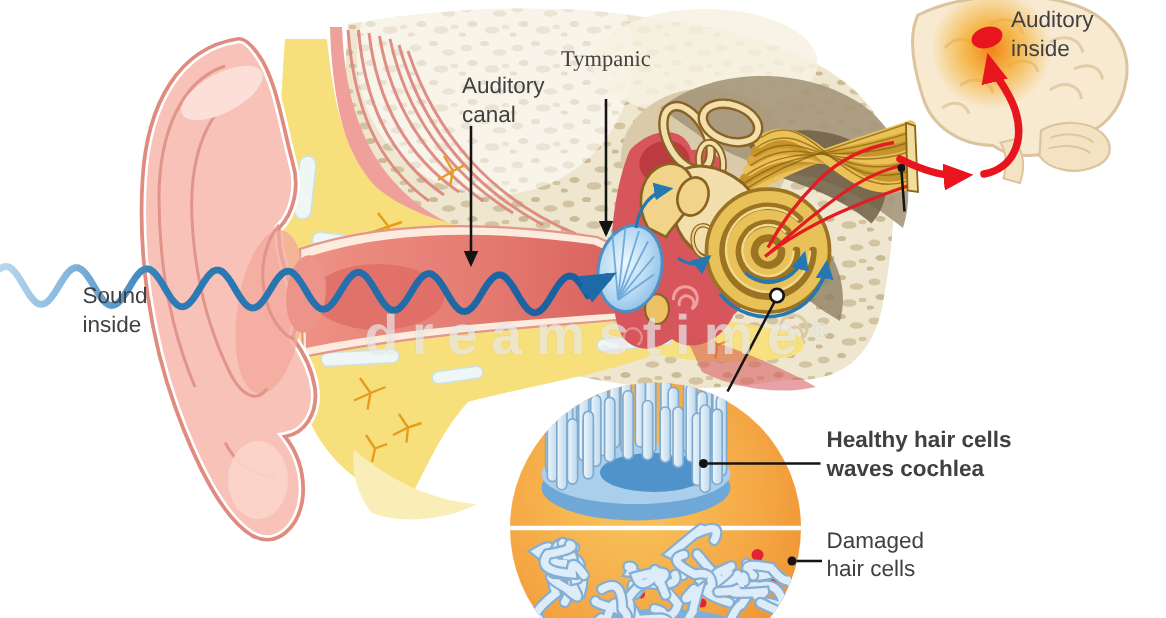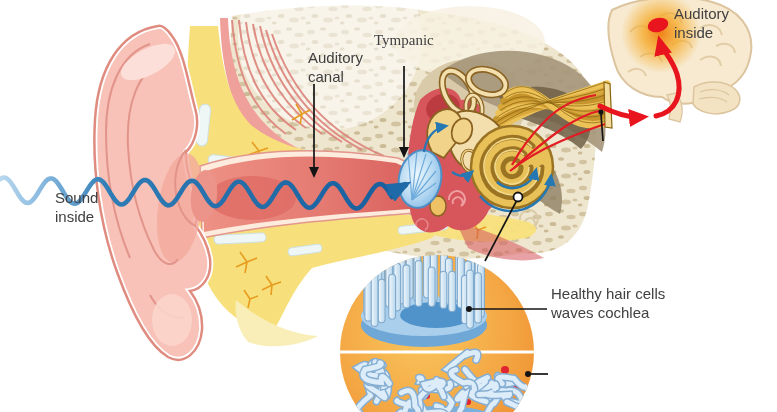--- a/index.html
+++ b/index.html
@@ -422,19 +422,24 @@
   <span>Auditory</span>
   <span>canal</span>
 </div>
 <div class="lbl" style="left:374px;top:31px;font-family:Liberation Serif, serif;">
   <span>Tympanic</span>
 </div>
 <div class="lbl" style="left:674px;top:4px;">
   <span>Auditory</span>
   <span>inside</span>
 </div>
-<div class="lbl" style="left:551px;top:284px;">
+<div class="lbl" style="left:551px;top:284px;font-weight:bold;">
   <span>Healthy hair cells</span>
   <span>waves cochlea</span>
 </div>
-
+<div class="lbl" style="left:551px;top:351px;">
+  <span>Damaged</span>
+  <span>hair cells</span>
+</div>
+
+<div id="watermark"><span>dreamstime</span><span class="reg">®</span></div>
 
 </div>
 
 </body></html>

